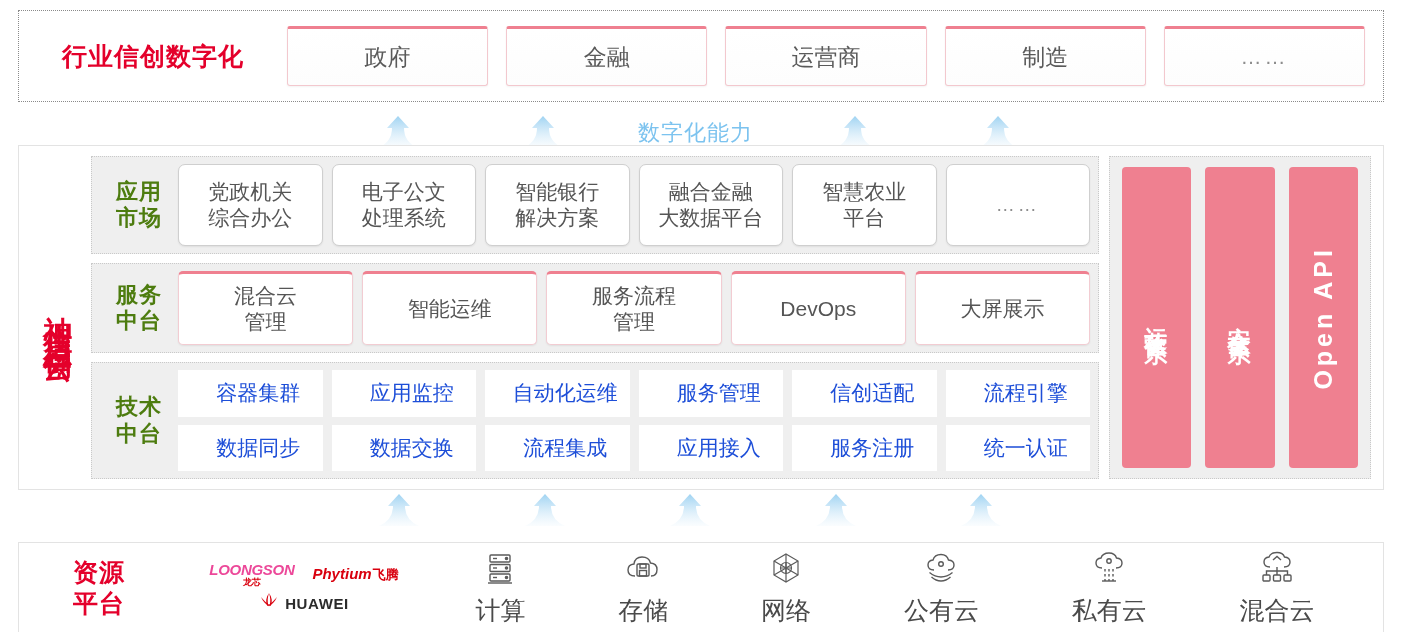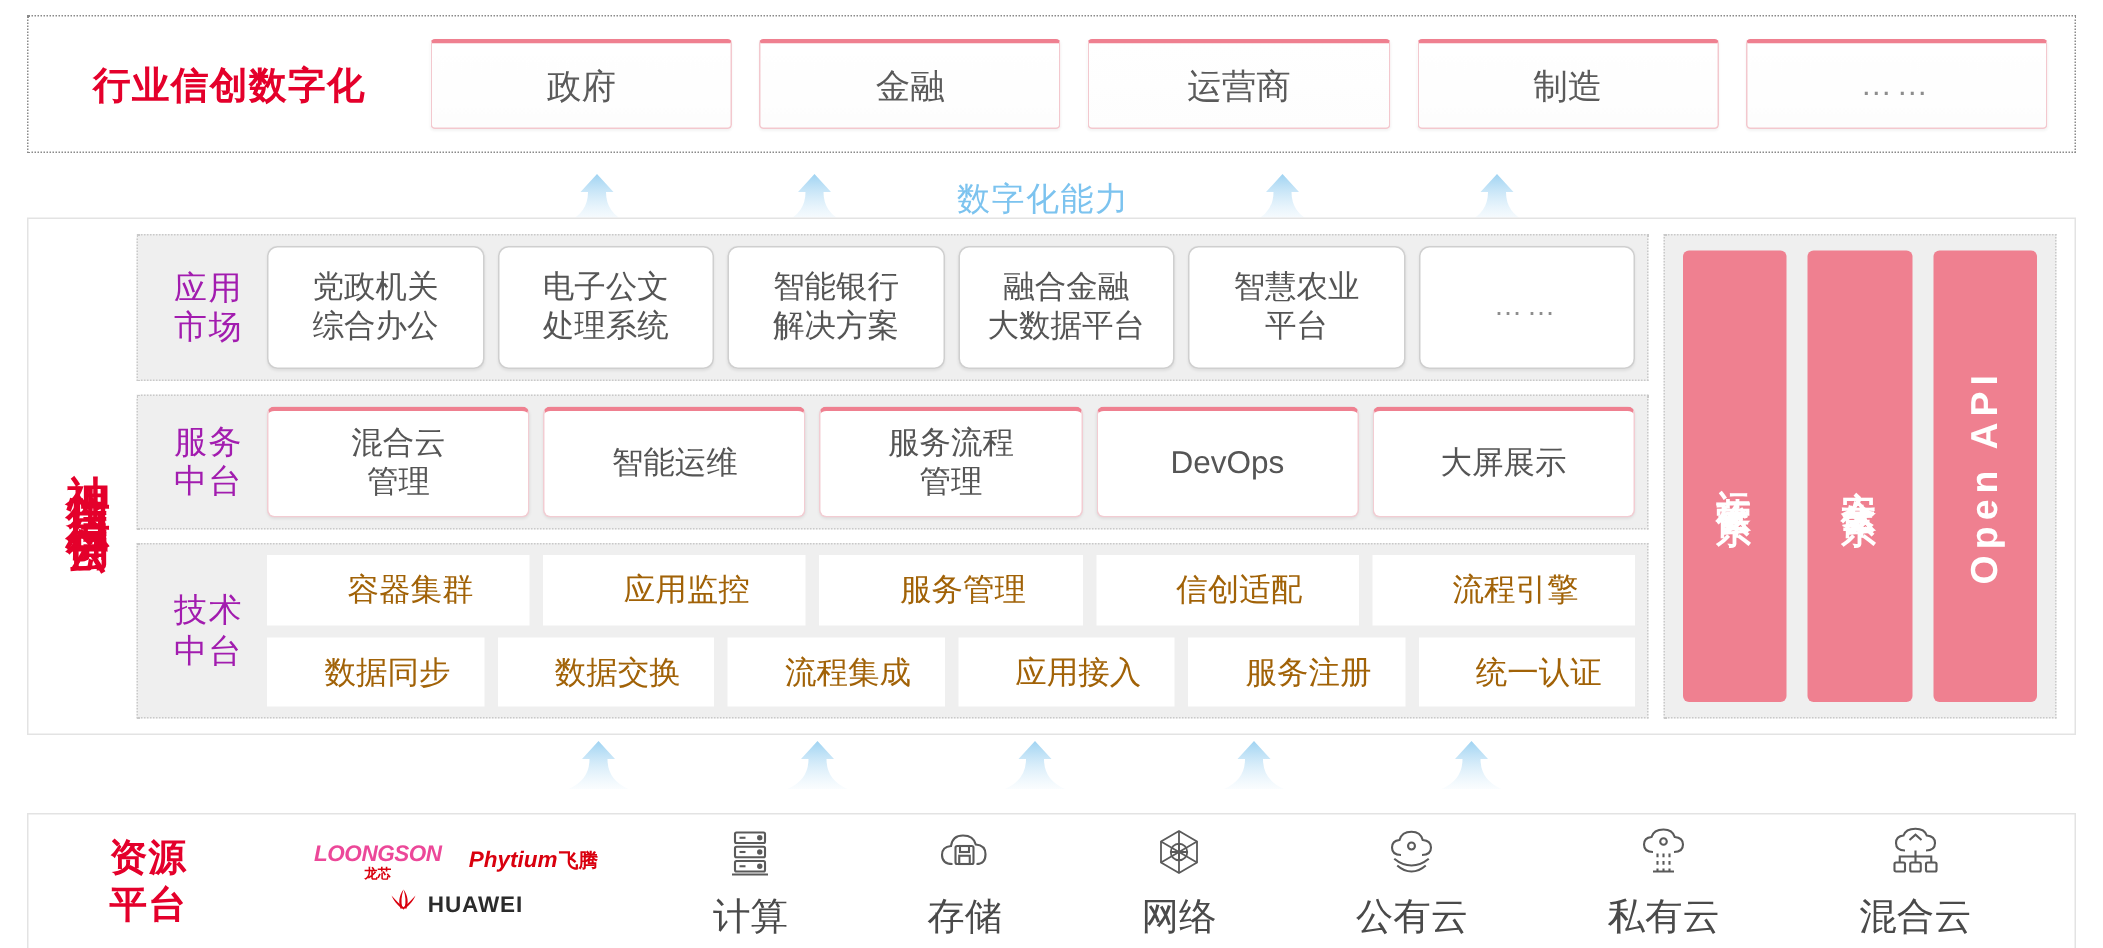--- a/index.html
+++ b/index.html
@@ -120,22 +120,22 @@
     padding: 7px 8px;
   }
   .layer-app { height: 98px; }
   .layer-svc { height: 90px; }
   .layer-tech { flex: 1; }
   .layer-label {
     width: 78px;
     flex: none;
     text-align: center;
     font-size: 22px;
-    font-weight: normal;
-    color: #a21caf;
+    font-weight: bold;
+    color: #4d7c0f;
     line-height: 1.2;
     letter-spacing: 1px;
   }
   .layer-cells {
     flex: 1;
     display: flex;
     gap: 9px;
     height: 100%;
     align-items: stretch;
   }
@@ -184,21 +184,21 @@
     display: flex;
     gap: 9px;
   }
   .cell-tech {
     flex: 1;
     background: #ffffff;
     display: flex;
     align-items: center;
     justify-content: center;
     font-size: 21px;
-    color: #a16207;
+    color: #1d4ed8;
     padding-left: 16px;
   }
 
   
   .pillars {
     width: 262px;
     flex: none;
     background: #efefef;
     border: 1px dotted #c9c9c9;
     display: flex;
@@ -378,20 +378,21 @@
 
       <div class="layer layer-tech">
         <div class="layer-label">
           <div>技术</div>
           <div>中台</div>
         </div>
         <div class="tech-rows">
           <div class="tech-row">
             <div class="cell-tech">容器集群</div>
             <div class="cell-tech">应用监控</div>
+            <div class="cell-tech">自动化运维</div>
             <div class="cell-tech">服务管理</div>
             <div class="cell-tech">信创适配</div>
             <div class="cell-tech">流程引擎</div>
           </div>
           <div class="tech-row">
             <div class="cell-tech">数据同步</div>
             <div class="cell-tech">数据交换</div>
             <div class="cell-tech">流程集成</div>
             <div class="cell-tech">应用接入</div>
             <div class="cell-tech">服务注册</div>

